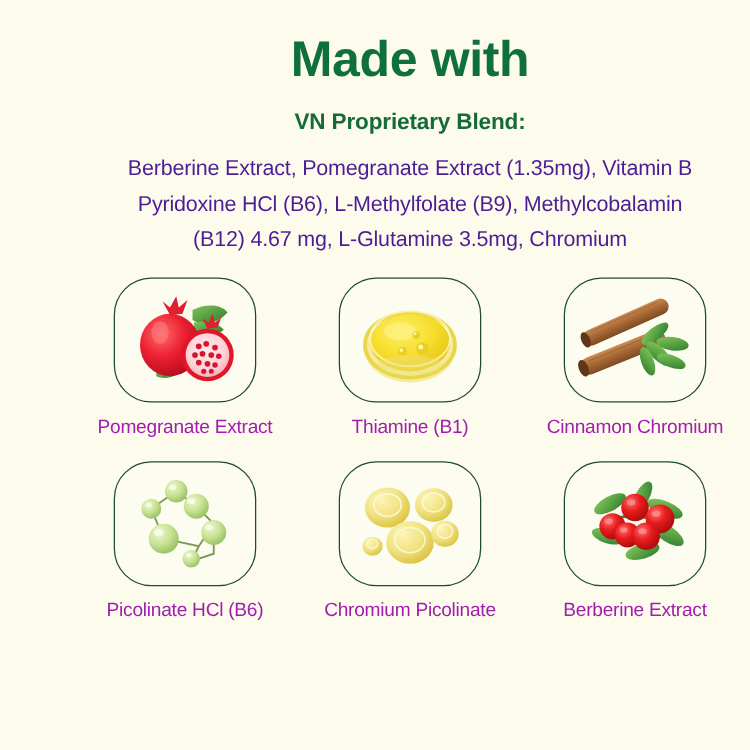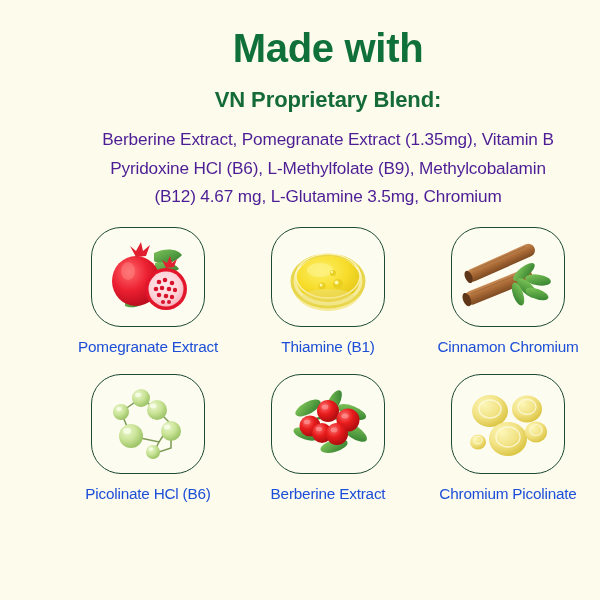--- a/index.html
+++ b/index.html
@@ -30,21 +30,21 @@
     font-size: 40px;
     font-weight: 700;
     letter-spacing: -0.3px;
     color: #10703a;
     text-align: center;
     line-height: 1.1;
   }
   .subtitle {
     margin: 0;
     padding-top: 17px;
-    font-size: 22px;
+    font-size: 18px;
     font-weight: 700;
     color: #156b38;
     text-align: center;
     letter-spacing: -0.1px;
   }
   .ingredients {
     margin: 0;
     padding-top: 12px;
     width: 552px;
     text-align: center;
@@ -85,21 +85,21 @@
     display: flex;
     align-items: center;
     justify-content: center;
     overflow: hidden;
     box-sizing: border-box;
   }
   .card svg { display: block; }
   .cap {
     margin-top: 11px;
     font-size: 15.3px;
-    color: #1d4ed8;
+    color: #a21caf;
     text-align: center;
     letter-spacing: -0.2px;
     white-space: nowrap;
   }
 </style>
 </head>
 <body>
 
 <div class="page">
 
@@ -271,20 +271,47 @@
               </g>
             </svg>
           </span>
         </div>
         <div class="cap">Picolinate HCl (B6)</div>
       </div>
 
       <div class="cell">
         <div class="card">
           <span>
+            <svg width="88" height="74" viewBox="0 0 88 74">
+              <defs>
+                <radialGradient id="dropG" cx="35%" cy="30%" r="72%">
+                  <stop offset="0%" stop-color="#fcf6b8"></stop>
+                  <stop offset="55%" stop-color="#f2e385"></stop>
+                  <stop offset="100%" stop-color="#dcc645"></stop>
+                </radialGradient>
+              </defs>
+              <ellipse cx="26" cy="24" rx="18" ry="16" fill="url(#dropG)"></ellipse>
+              <ellipse cx="26" cy="22" rx="11" ry="9" fill="none" stroke="#fdfade" stroke-width="1.4" opacity="0.8"></ellipse>
+              <ellipse cx="63" cy="22" rx="15" ry="13.5" fill="url(#dropG)"></ellipse>
+              <ellipse cx="63" cy="20" rx="9" ry="7.5" fill="none" stroke="#fdfade" stroke-width="1.3" opacity="0.8"></ellipse>
+              <ellipse cx="44" cy="52" rx="19" ry="17" fill="url(#dropG)"></ellipse>
+              <ellipse cx="44" cy="50" rx="12" ry="10" fill="none" stroke="#fdfade" stroke-width="1.4" opacity="0.8"></ellipse>
+              <ellipse cx="72" cy="45" rx="11" ry="10.5" fill="url(#dropG)"></ellipse>
+              <ellipse cx="72" cy="43" rx="6" ry="5.5" fill="none" stroke="#fdfade" stroke-width="1.2" opacity="0.8"></ellipse>
+              <ellipse cx="14" cy="55" rx="8" ry="7.5" fill="url(#dropG)"></ellipse>
+              <ellipse cx="14" cy="53" rx="4.2" ry="3.8" fill="none" stroke="#fdfade" stroke-width="1.1" opacity="0.8"></ellipse>
+            </svg>
+          </span>
+        </div>
+        <div class="cap">Chromium Picolinate</div>
+      </div>
+
+      <div class="cell">
+        <div class="card">
+          <span>
             <svg width="92" height="76" viewBox="0 0 92 76">
               <defs>
                 <radialGradient id="berryG" cx="35%" cy="30%" r="70%">
                   <stop offset="0%" stop-color="#ff6f6f"></stop>
                   <stop offset="50%" stop-color="#e81c1c"></stop>
                   <stop offset="100%" stop-color="#b00d10"></stop>
                 </radialGradient>
                 <linearGradient id="leafG3" x1="0" y1="0" x2="1" y2="1">
                   <stop offset="0%" stop-color="#88cc5e"></stop>
                   <stop offset="100%" stop-color="#2d7a2c"></stop>
@@ -310,43 +337,16 @@
                 <ellipse cx="25" cy="36" rx="3.3" ry="2.3"></ellipse>
                 <ellipse cx="37" cy="43" rx="3.1" ry="2.2"></ellipse>
                 <ellipse cx="52" cy="44" rx="3.4" ry="2.4"></ellipse>
               </g>
             </svg>
           </span>
         </div>
         <div class="cap">Berberine Extract</div>
       </div>
 
-      <div class="cell">
-        <div class="card">
-          <span>
-            <svg width="88" height="74" viewBox="0 0 88 74">
-              <defs>
-                <radialGradient id="dropG" cx="35%" cy="30%" r="72%">
-                  <stop offset="0%" stop-color="#fcf6b8"></stop>
-                  <stop offset="55%" stop-color="#f2e385"></stop>
-                  <stop offset="100%" stop-color="#dcc645"></stop>
-                </radialGradient>
-              </defs>
-              <ellipse cx="26" cy="24" rx="18" ry="16" fill="url(#dropG)"></ellipse>
-              <ellipse cx="26" cy="22" rx="11" ry="9" fill="none" stroke="#fdfade" stroke-width="1.4" opacity="0.8"></ellipse>
-              <ellipse cx="63" cy="22" rx="15" ry="13.5" fill="url(#dropG)"></ellipse>
-              <ellipse cx="63" cy="20" rx="9" ry="7.5" fill="none" stroke="#fdfade" stroke-width="1.3" opacity="0.8"></ellipse>
-              <ellipse cx="44" cy="52" rx="19" ry="17" fill="url(#dropG)"></ellipse>
-              <ellipse cx="44" cy="50" rx="12" ry="10" fill="none" stroke="#fdfade" stroke-width="1.4" opacity="0.8"></ellipse>
-              <ellipse cx="72" cy="45" rx="11" ry="10.5" fill="url(#dropG)"></ellipse>
-              <ellipse cx="72" cy="43" rx="6" ry="5.5" fill="none" stroke="#fdfade" stroke-width="1.2" opacity="0.8"></ellipse>
-              <ellipse cx="14" cy="55" rx="8" ry="7.5" fill="url(#dropG)"></ellipse>
-              <ellipse cx="14" cy="53" rx="4.2" ry="3.8" fill="none" stroke="#fdfade" stroke-width="1.1" opacity="0.8"></ellipse>
-            </svg>
-          </span>
-        </div>
-        <div class="cap">Chromium Picolinate</div>
-      </div>
-
     </div>
 
   </div>
 </div>
 
 </body></html>

